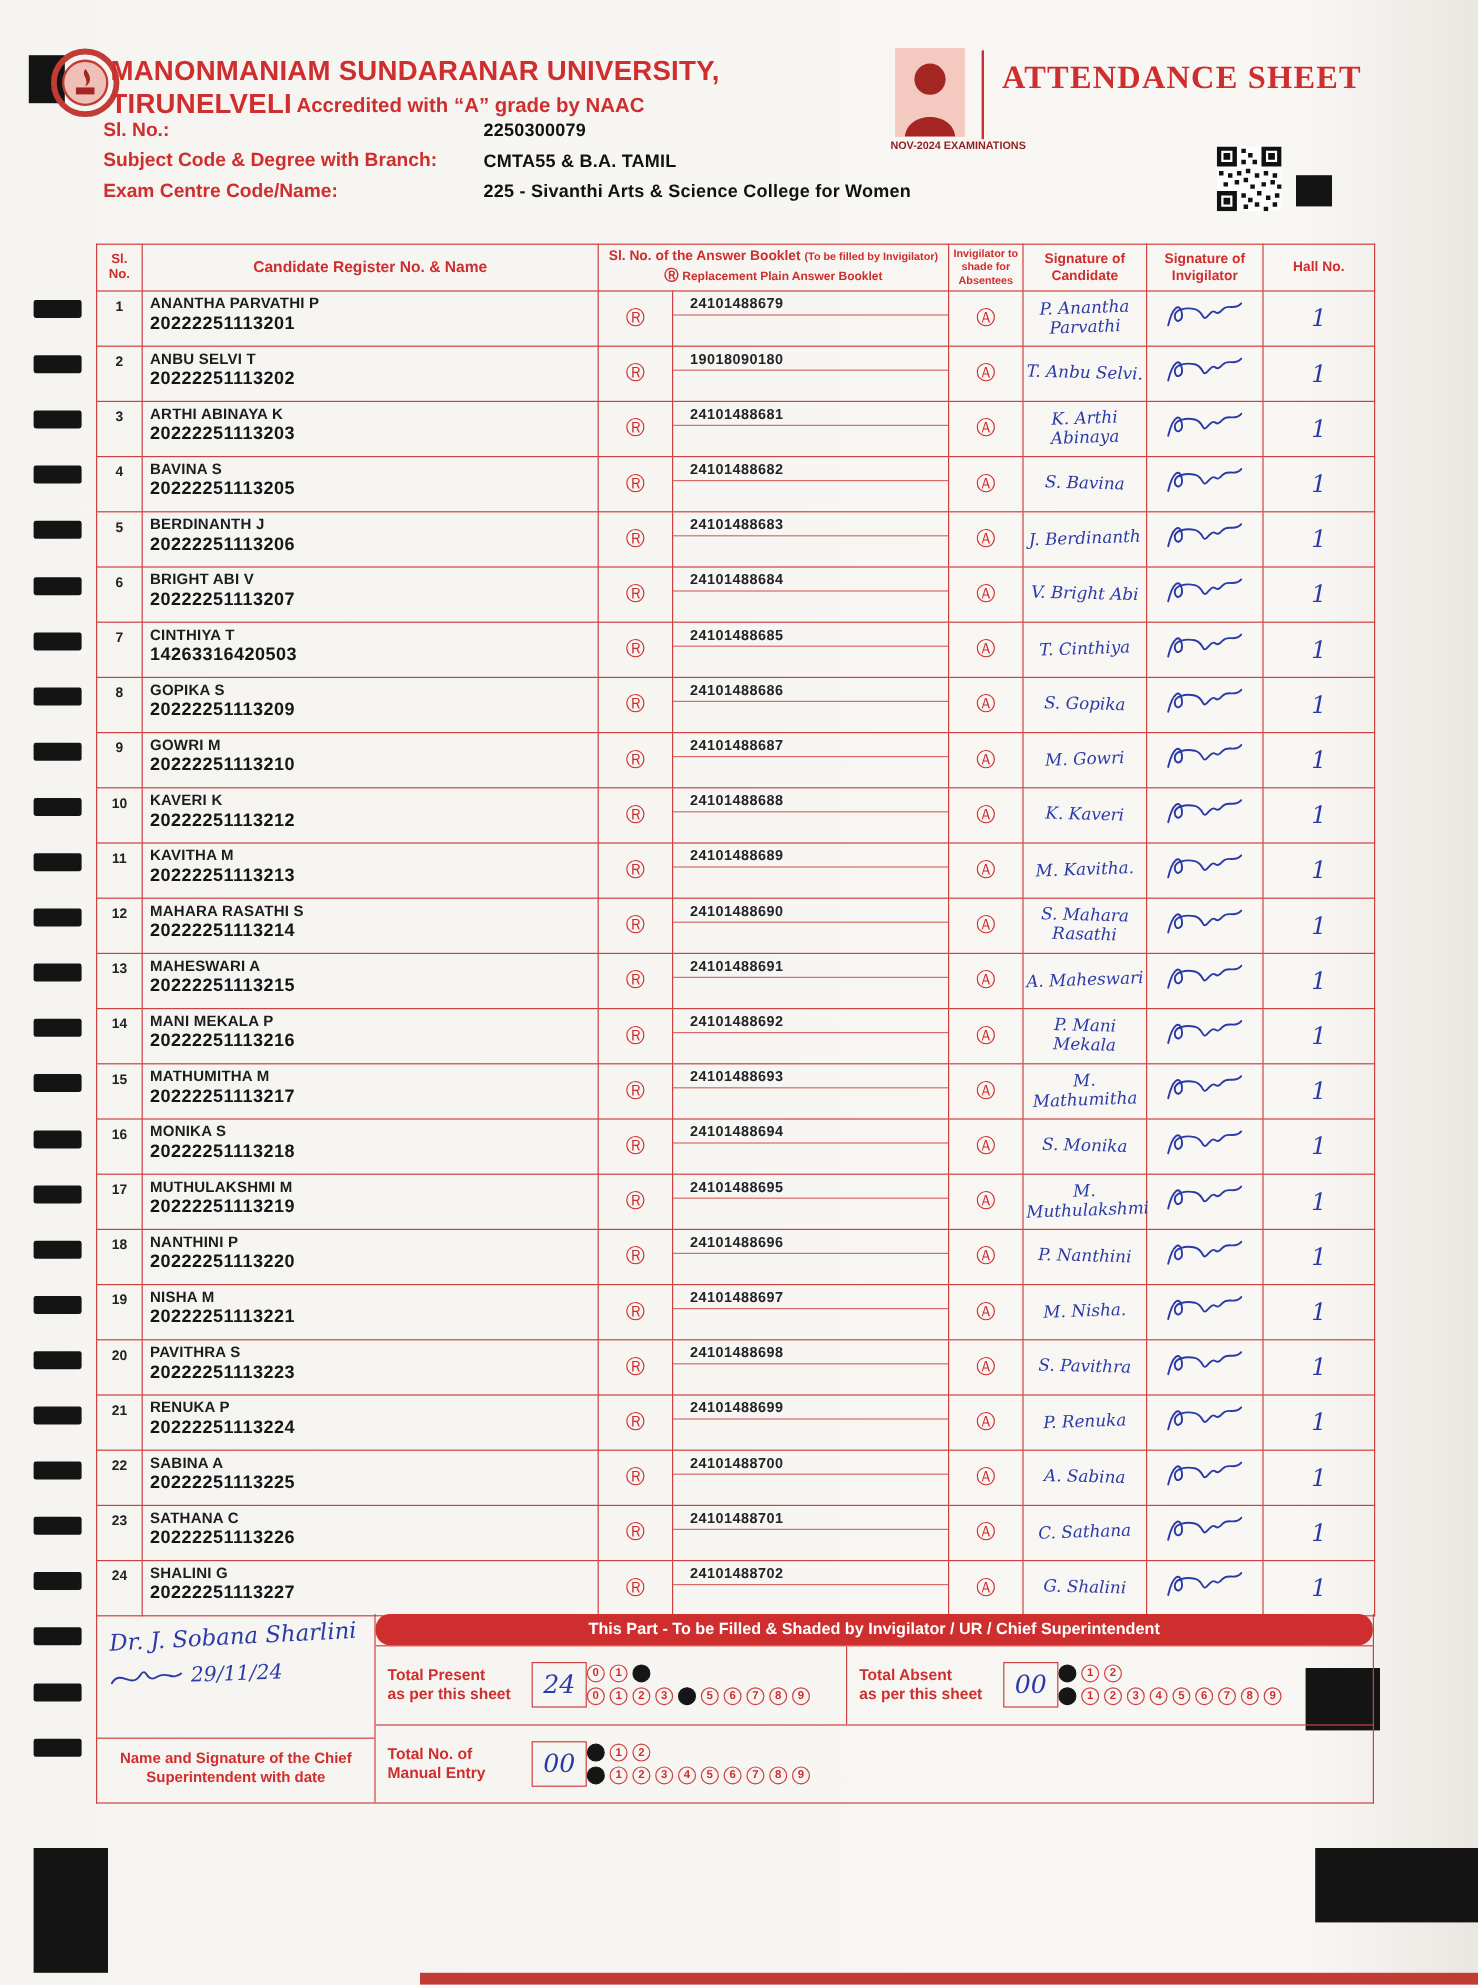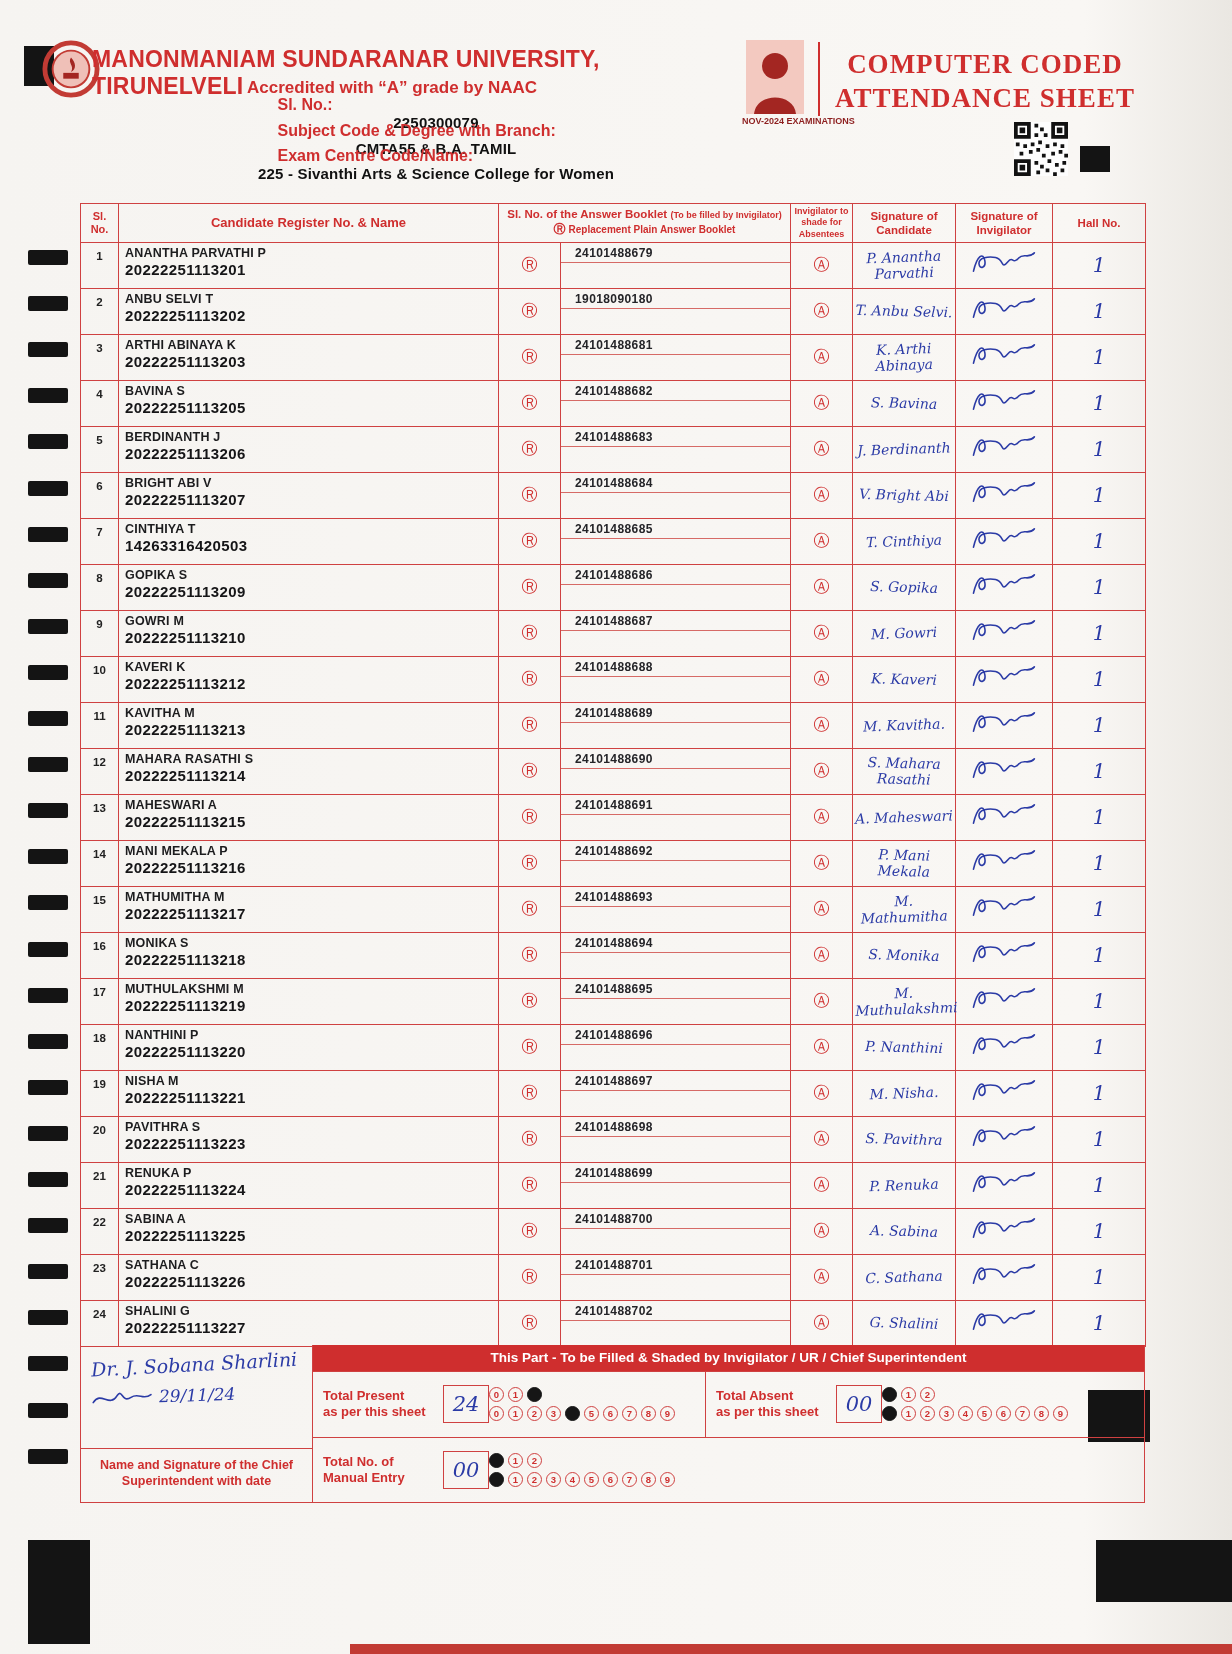--- a/index.html
+++ b/index.html
@@ -28,21 +28,21 @@
   
   .logo{left:42px;top:40px;width:58px;height:58px;}
   .uni-title{left:92px;top:46px;width:660px;font-size:23px;font-weight:bold;color:var(--red);letter-spacing:.2px;}
   .accred{left:92px;top:78px;width:600px;text-align:center;font-size:17px;font-weight:bold;color:var(--red);}
   .portrait{left:746px;top:40px;width:58px;height:74px;background:#f3c9c0;overflow:hidden;}
   .v-div{left:818px;top:42px;width:2px;height:74px;background:var(--red);}
   .coded-title{left:828px;top:48px;width:314px;text-align:center;color:var(--red);
     font-family:"Liberation Serif",serif;font-weight:bold;font-size:27px;line-height:1.25;letter-spacing:1px;}
   .exam-session{left:742px;top:116px;width:150px;text-align:left;font-size:9px;font-weight:bold;color:#8d1f1f;}
   .fields{left:86px;top:96px;width:700px;}
-  .frow{display:flex;height:25.5px;align-items:center;flex-direction:column;}
+  .frow{display:flex;height:25.5px;align-items:center;}
   .flabel{width:317px;color:var(--red);font-weight:bold;font-size:16px;}
   .fvalue{color:#111;font-weight:bold;font-size:15px;letter-spacing:.2px;}
   .qr{left:1014px;top:122px;width:54px;height:54px;}
 
   
   .att-table{position:absolute;left:80px;top:203px;width:1065px;border-collapse:collapse;table-layout:fixed;}
   .att-table th,.att-table td{border:1.4px solid var(--red-line);}
   .att-table th{color:var(--red);font-weight:bold;padding:2px;vertical-align:middle;text-align:center;height:38px;}
   .th-sl{font-size:11px;line-height:1.2;}
   .th-cand{font-size:13px;}
@@ -74,21 +74,21 @@
   
   .footer{position:absolute;left:80px;top:1345px;width:1065px;height:158px;display:flex;
     border:1.5px solid var(--red-line);border-top:none;background:transparent;}
   .f-left{width:232px;border-right:1.5px solid var(--red-line);display:flex;flex-direction:column;}
   .f-hand{flex:1;padding:8px 8px 0 10px;}
   .f-hand .h1{font-size:19px;transform:rotate(-3deg);}
   .f-hand .h2{font-size:17px;transform:rotate(-2deg);margin-top:10px;display:flex;align-items:center;gap:4px;}
   .f-chief-label{height:54px;border-top:1.5px solid var(--red-line);color:var(--red);font-weight:bold;
     font-size:12.5px;text-align:center;padding:8px 12px 0;line-height:1.3;}
   .f-right{flex:1;display:flex;flex-direction:column;}
-  .f-band{height:26px;background:#cf2e2e;color:#fff;font-weight:bold;font-size:13.5px;text-align:center;line-height:26px;}
+  .f-band{height:26px;background:#cf2e2e;color:#fff;font-weight:bold;font-size:13.5px;text-align:center;line-height:26px;border-radius:12px;}
   .f-row{flex:1;display:flex;border-top:1.5px solid var(--red-line);}
   .f-block{display:flex;align-items:center;padding:4px 10px;width:392px;}
   .f-block.second{flex:1;border-left:1.5px solid var(--red-line);}
   .f-lbl{color:var(--red);font-weight:bold;font-size:13px;line-height:1.25;width:120px;}
   .f-box{width:46px;height:38px;border:1.5px solid var(--red-line);display:flex;align-items:center;justify-content:center;font-size:21px;}
   .bubbles{display:flex;flex-direction:column;gap:4px;}
   .bubble-row{display:flex;gap:4px;}
   .bubble{width:15px;height:15px;border:1.3px solid var(--red-line);border-radius:50%;color:var(--red);
     font-size:9.5px;font-weight:bold;display:flex;align-items:center;justify-content:center;}
   .bubble.filled{background:#161616;border-color:#161616;color:transparent;}
@@ -149,21 +149,20 @@
     <div class="abs accred">Accredited with “A” grade by NAAC</div>
     <div class="abs portrait">
       <svg viewBox="0 0 58 74" width="58" height="74">
         <rect width="58" height="74" fill="#f3c9c0"></rect>
         <circle cx="29" cy="26" r="13" fill="#a32622"></circle>
         <path d="M8 74 C 10 52, 48 52, 50 74 Z" fill="#a32622"></path>
       </svg>
     </div>
     <div class="abs v-div"></div>
     <div class="abs coded-title">
-      <div>COMPUTER CODED</div>
       <div>ATTENDANCE SHEET</div>
     </div>
     <div class="abs exam-session">NOV-2024 EXAMINATIONS</div>
     <div class="abs fields">
       <div class="frow">
         <span class="flabel">Sl. No.:</span>
         <span class="fvalue">2250300079</span>
       </div>
       <div class="frow">
         <span class="flabel">Subject Code &amp; Degree with Branch:</span>

